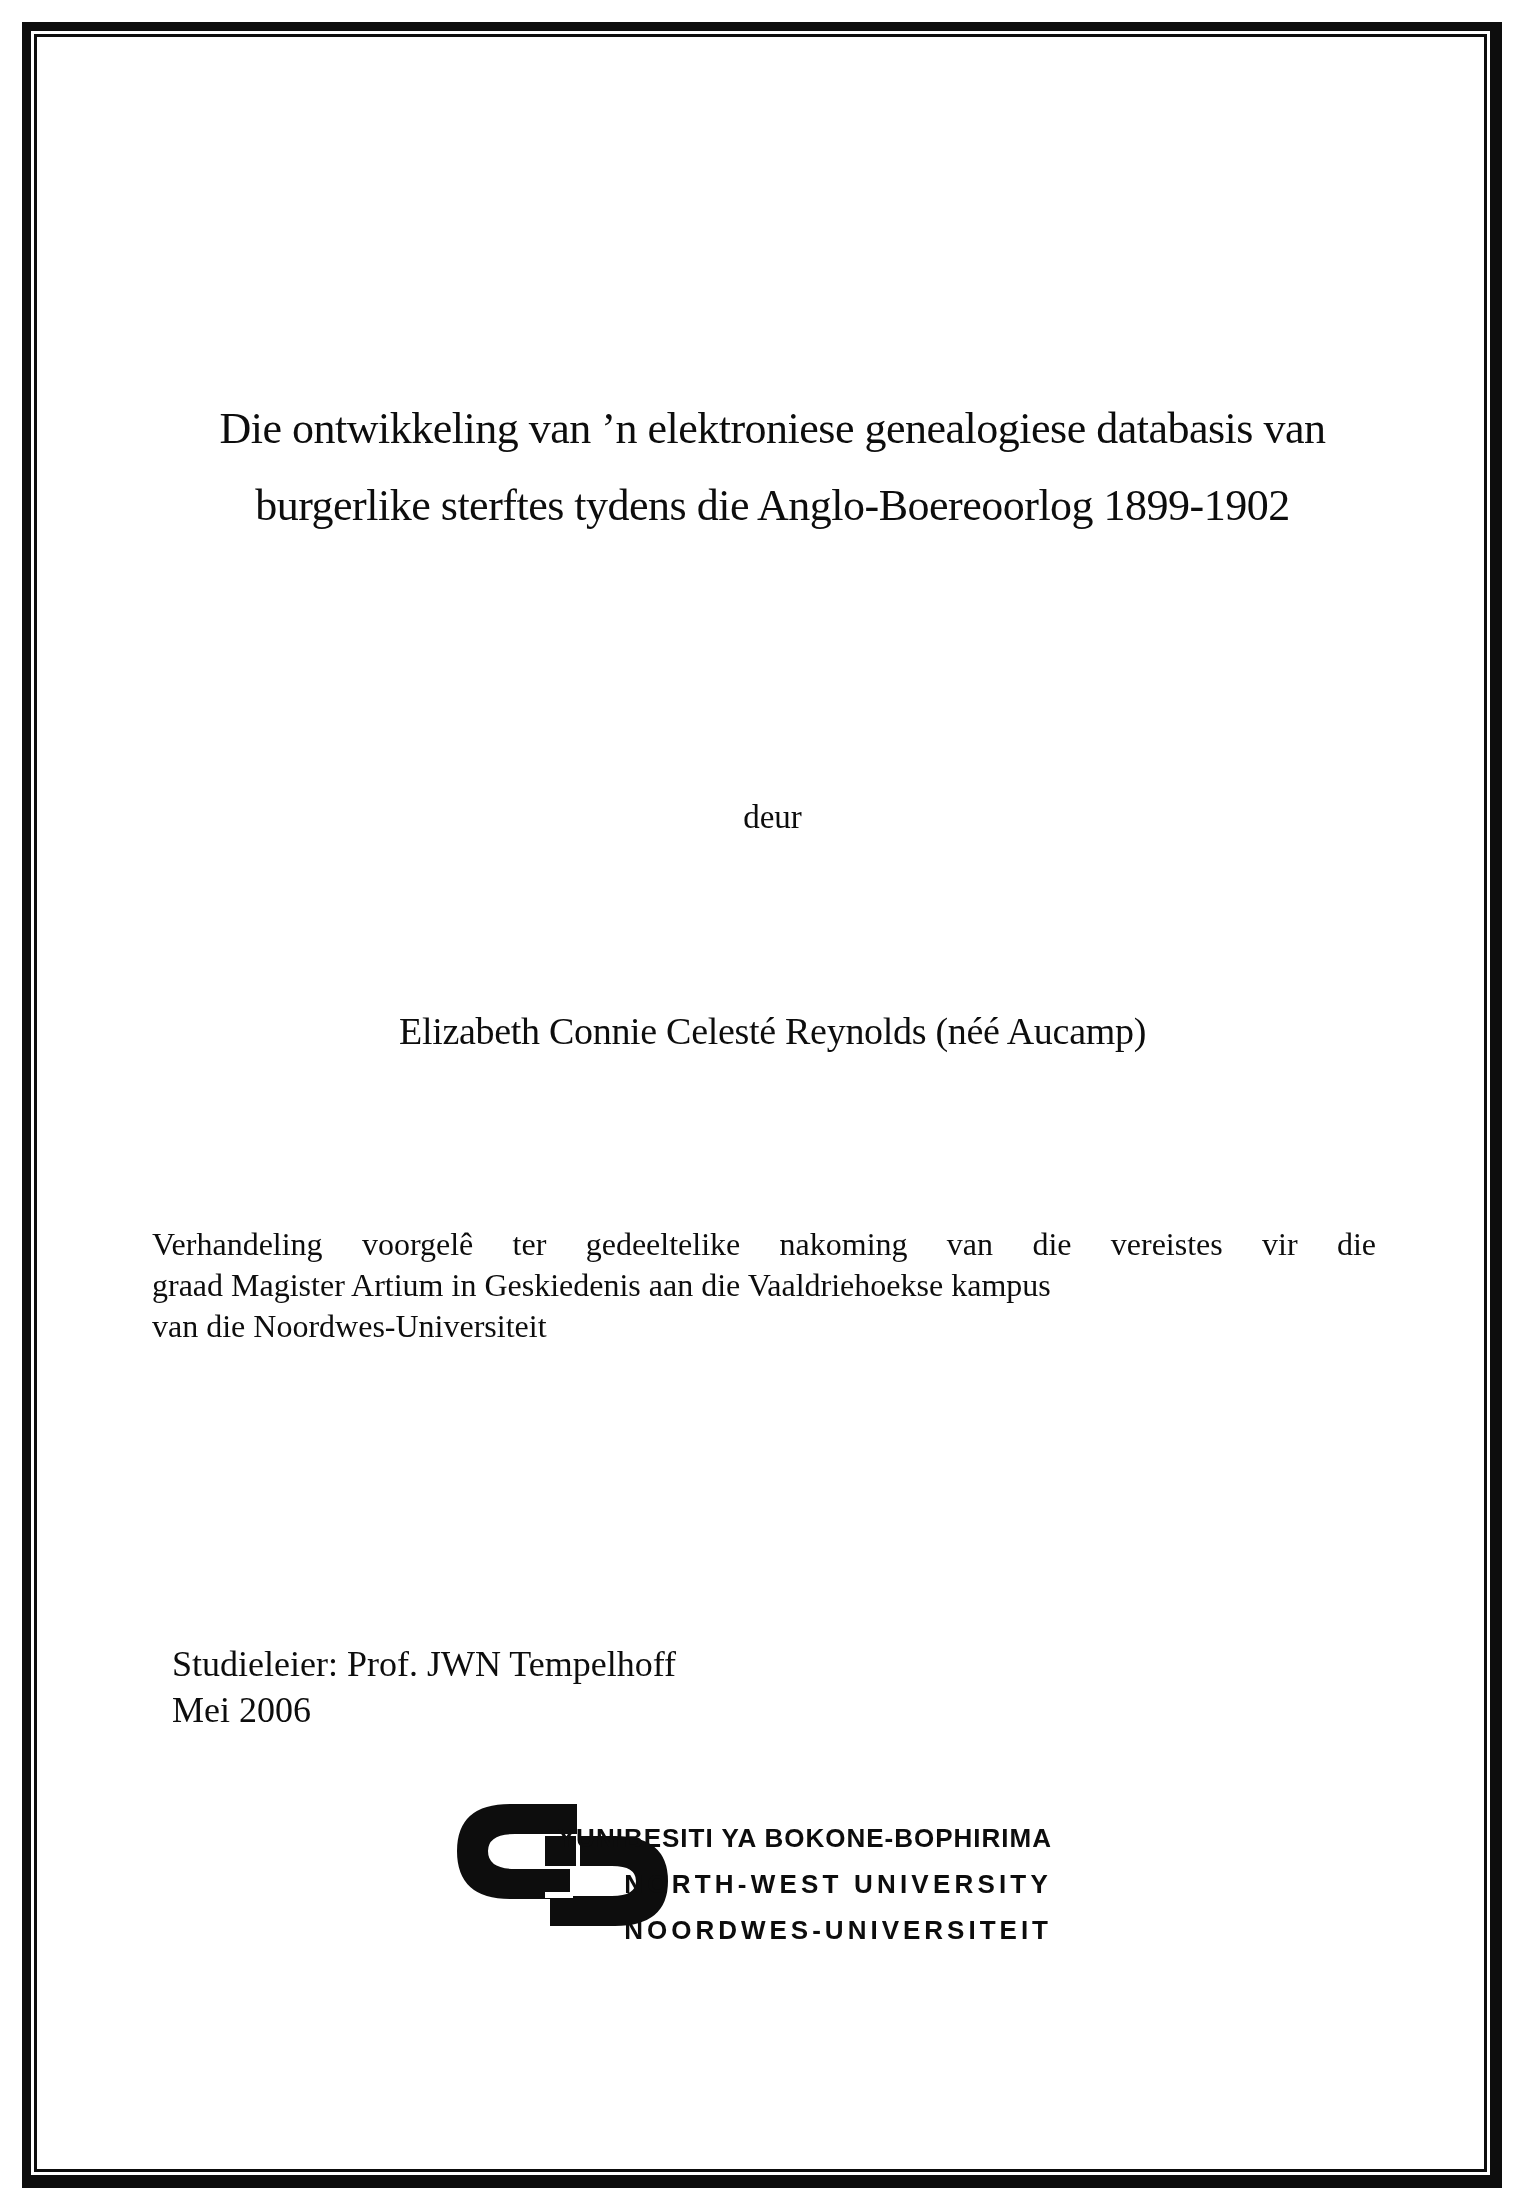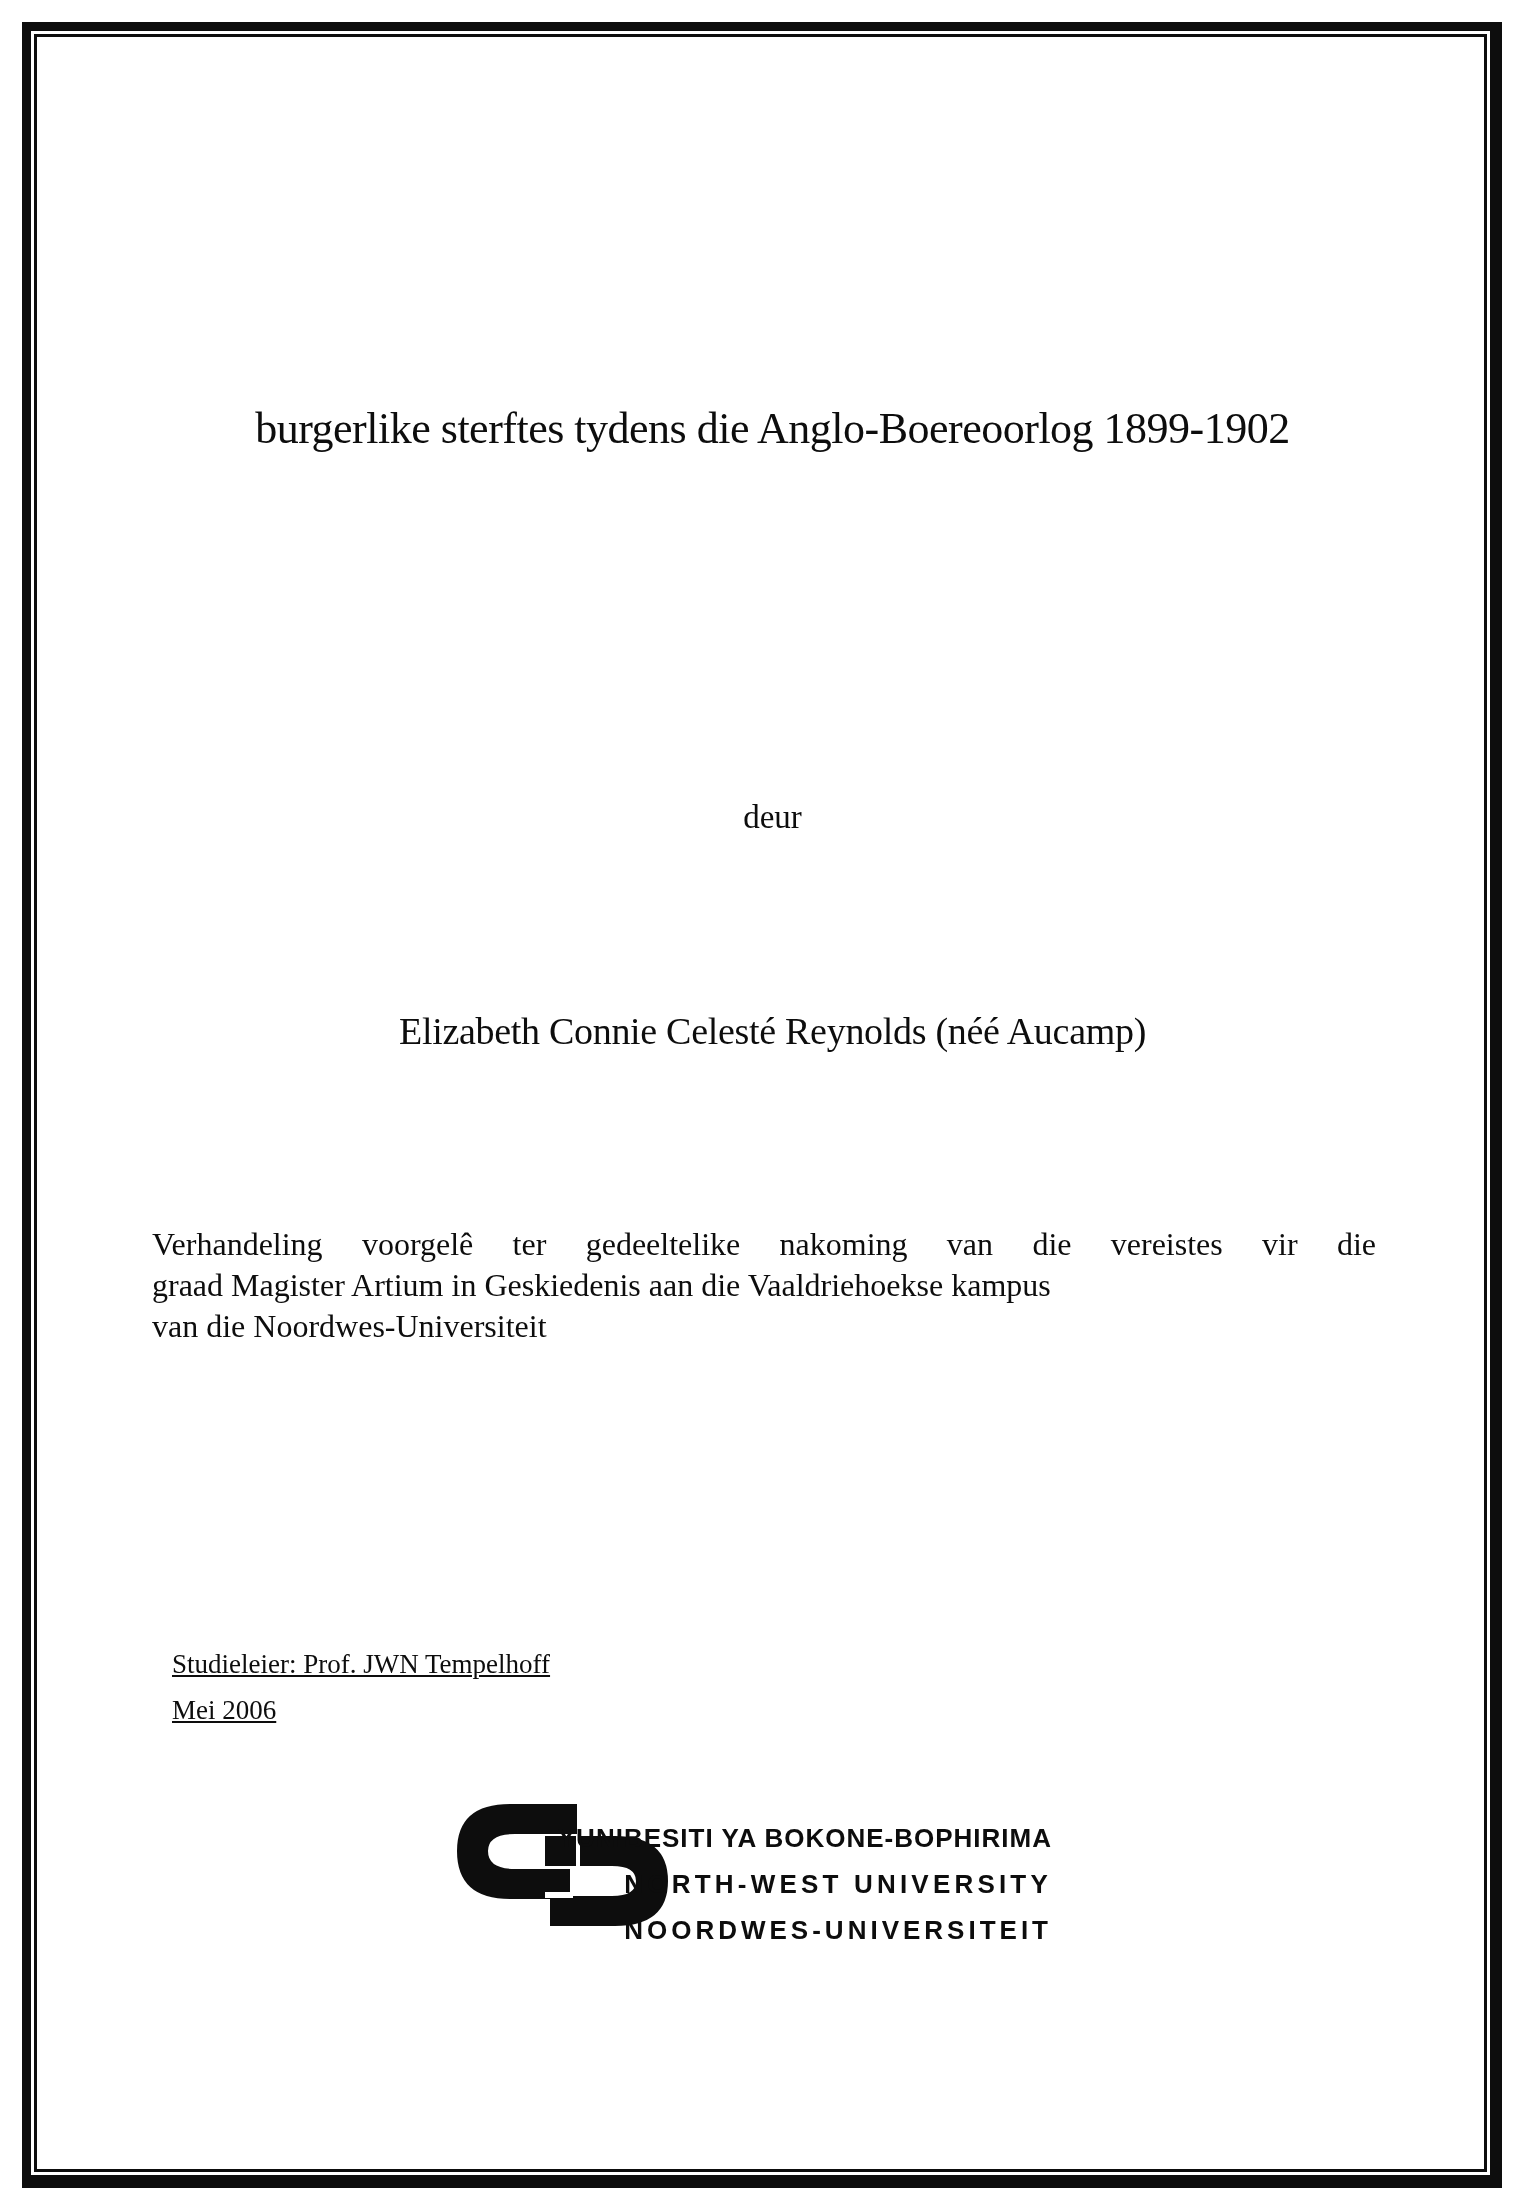--- a/index.html
+++ b/index.html
@@ -51,23 +51,22 @@
     font-size: 32px;
     line-height: 41px;
   }
   .statement-line { display: block; }
   .justified-last { text-align: justify; text-align-last: justify; }
   .italic { }
 
   .supervisor-block {
     position: absolute;
     left: 172px; top: 1641px;
-    font-size: 27px;
+    font-size: 36px;
     line-height: 46px;
-    text-decoration: underline;
   }
   .supervisor-line { display: block; }
 
   .logo-block {
     position: absolute;
     left: 457px; top: 1802px;
     width: 620px; height: 150px;
   }
   .logo-mark { position: absolute; left: 0; top: 0; }
   .logo-text {
@@ -90,20 +89,21 @@
 </head>
 <body>
 
 <div class="page">
 
   <div class="frame-outer">
     <div class="frame-inner"></div>
   </div>
 
   <div class="centered-line title-block">
+    <span class="title-line">Die ontwikkeling van ’n elektroniese genealogiese databasis van</span>
     <span class="title-line">burgerlike sterftes tydens die Anglo-Boereoorlog 1899-1902</span>
   </div>
 
   <div class="centered-line byline">deur</div>
 
   <div class="centered-line author-line">Elizabeth Connie Celesté Reynolds (néé Aucamp)</div>
 
   <div class="statement-block">
     <span class="statement-line justified-last">Verhandeling voorgelê ter gedeeltelike nakoming van die vereistes vir die</span>
     <span class="statement-line"><span>graad </span><span class="italic">Magister Artium</span><span> in Geskiedenis aan die Vaaldriehoekse kampus</span></span>

